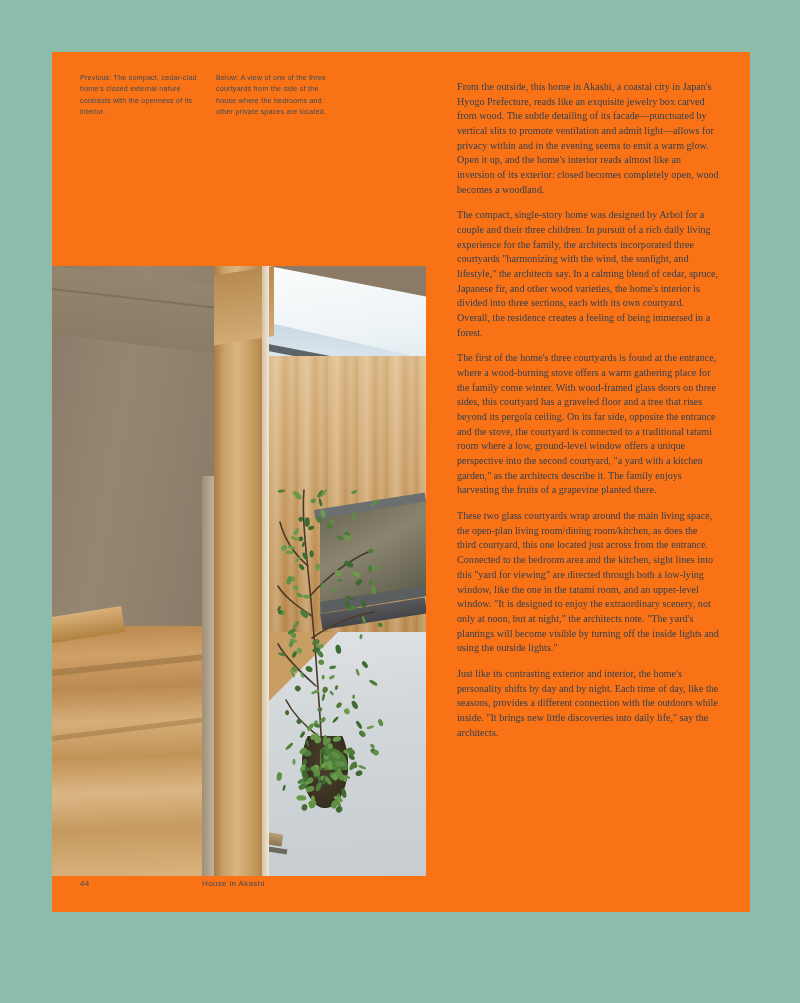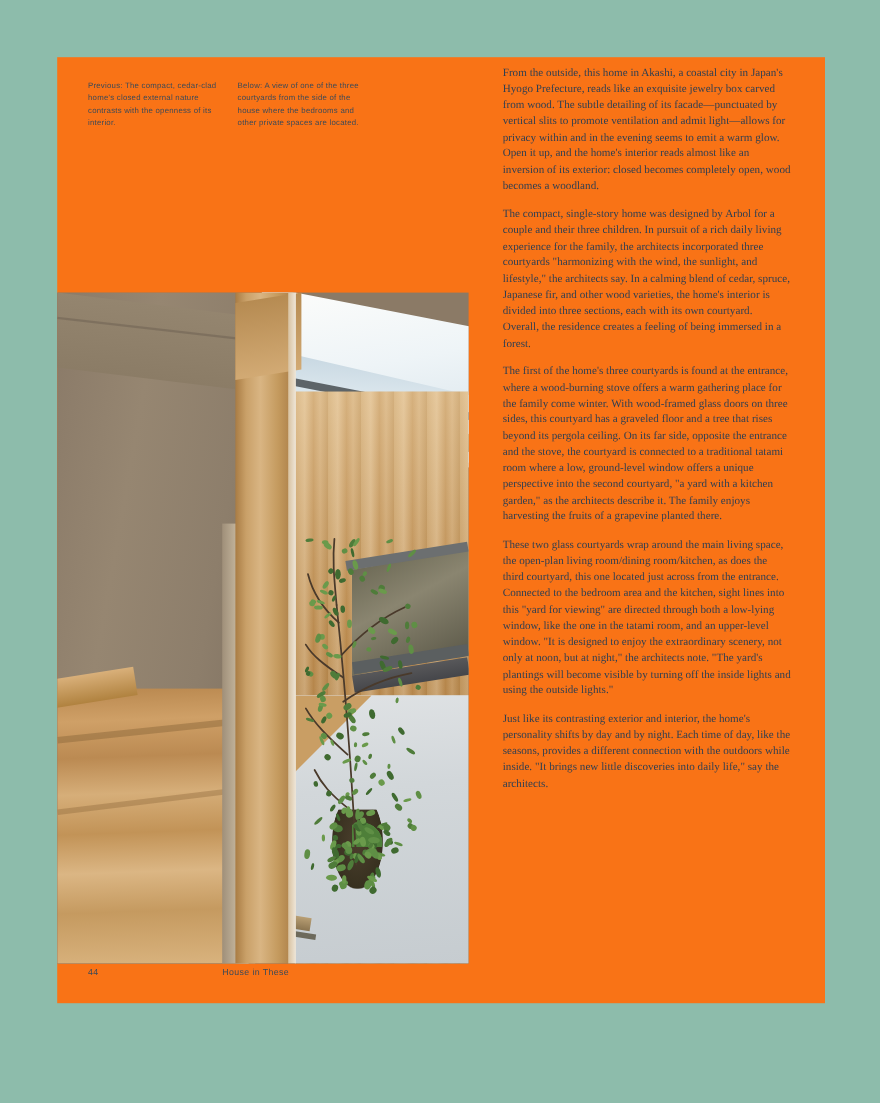--- a/index.html
+++ b/index.html
@@ -42,21 +42,21 @@
     color: #3c4a58;
     letter-spacing: 0.22px;
     margin-bottom: 10px;
   }
   .caption-para:last-child { margin-bottom: 0; }
 
   
   .body-col {
     position: absolute;
     left: 405px;
-    top: 8px;
+    top: 28px;
     width: 262px;
   }
   .body-para {
     font-family: "Liberation Serif", serif;
     font-size: 10.1px;
     line-height: 1.455;
     color: #2f3f52;
     text-align: left;
     margin-bottom: 11px;
     letter-spacing: 0.02px;
@@ -504,16 +504,16 @@
           <ellipse cx="260.9" cy="533.5" rx="3.9" ry="2.0" transform="rotate(-88 260.9 533.5)" fill="#6a9a4b"></ellipse>
           <ellipse cx="265.1" cy="506.9" rx="3.4" ry="3.1" transform="rotate(90 265.1 506.9)" fill="#5f8f45"></ellipse>
           <ellipse cx="266.7" cy="520.5" rx="5.0" ry="2.4" transform="rotate(-67 266.7 520.5)" fill="#4f7c3a"></ellipse>
           <ellipse cx="276.3" cy="514.6" rx="4.9" ry="2.0" transform="rotate(54 276.3 514.6)" fill="#5f8f45"></ellipse>
           <ellipse cx="250.7" cy="520.5" rx="4.3" ry="2.9" transform="rotate(-26 250.7 520.5)" fill="#4f7c3a"></ellipse>
         </svg></div>
   </div>
 
   <div class="footer">
     <span class="folio">44</span>
-    <span class="running-title">House in These</span>
+    <span class="running-title">House in Akashi</span>
   </div>
 
 </div>
 
 </body></html>

